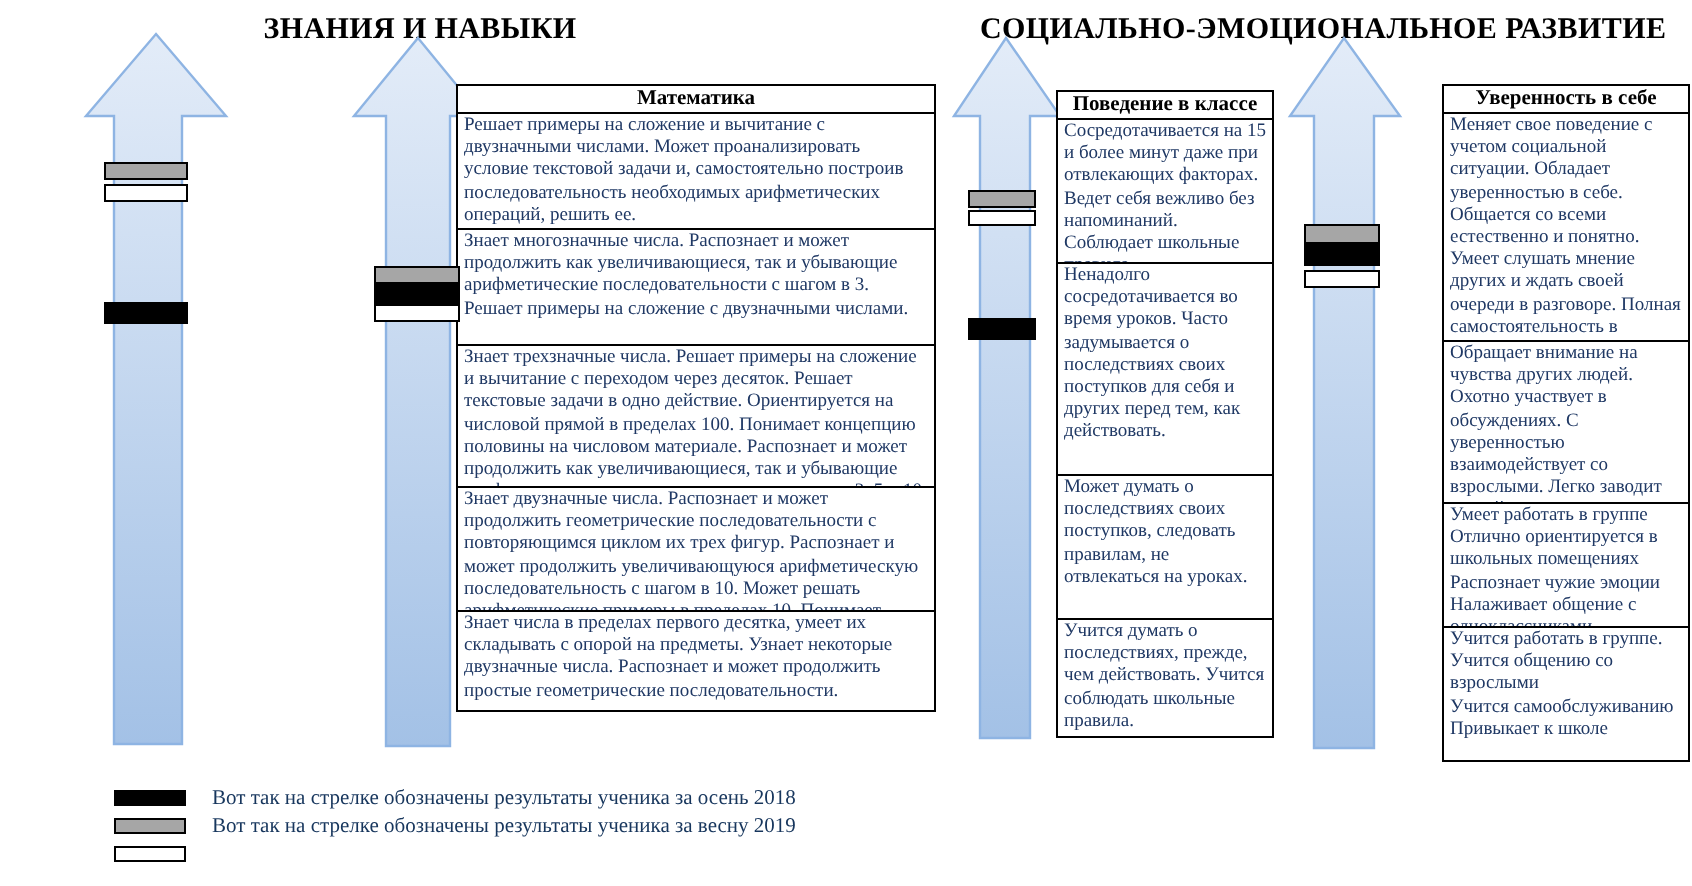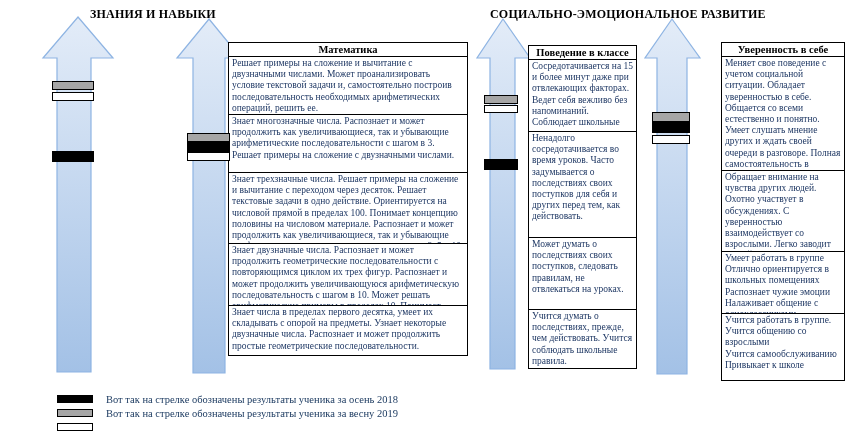--- a/index.html
+++ b/index.html
@@ -1,21 +1,21 @@
 <!DOCTYPE html>
 <html><head>
 <meta charset="utf-8">
 <style>
   html,body { margin:0; padding:0; }
   body { font-family: "Liberation Serif", serif; background:#fff; }
   #canvas { position:relative; width:846px; height:443px; background:#fff; overflow:hidden; }
 
   .section-title {
-    position:absolute; top:7px; font-weight:bold; font-size:12px;
-    color:#000; text-align:left; letter-spacing:.2px; white-space:nowrap;
+    position:absolute; top:7px; font-weight:bold; font-size:15px;
+    color:#000; text-align:center; letter-spacing:.2px; white-space:nowrap;
   }
   #title-knowledge { left:90px; width:240px; }
   #title-social { left:490px; width:290px; }
 
   #arrows-layer { position:absolute; left:0; top:0; z-index:1; }
 
   .mark { position:absolute; box-sizing:border-box; border:1px solid #000; z-index:3; }
   .m-gray  { background:#a6a6a6; }
   .m-black { background:#000; }
   .m-white { background:#fff; }

